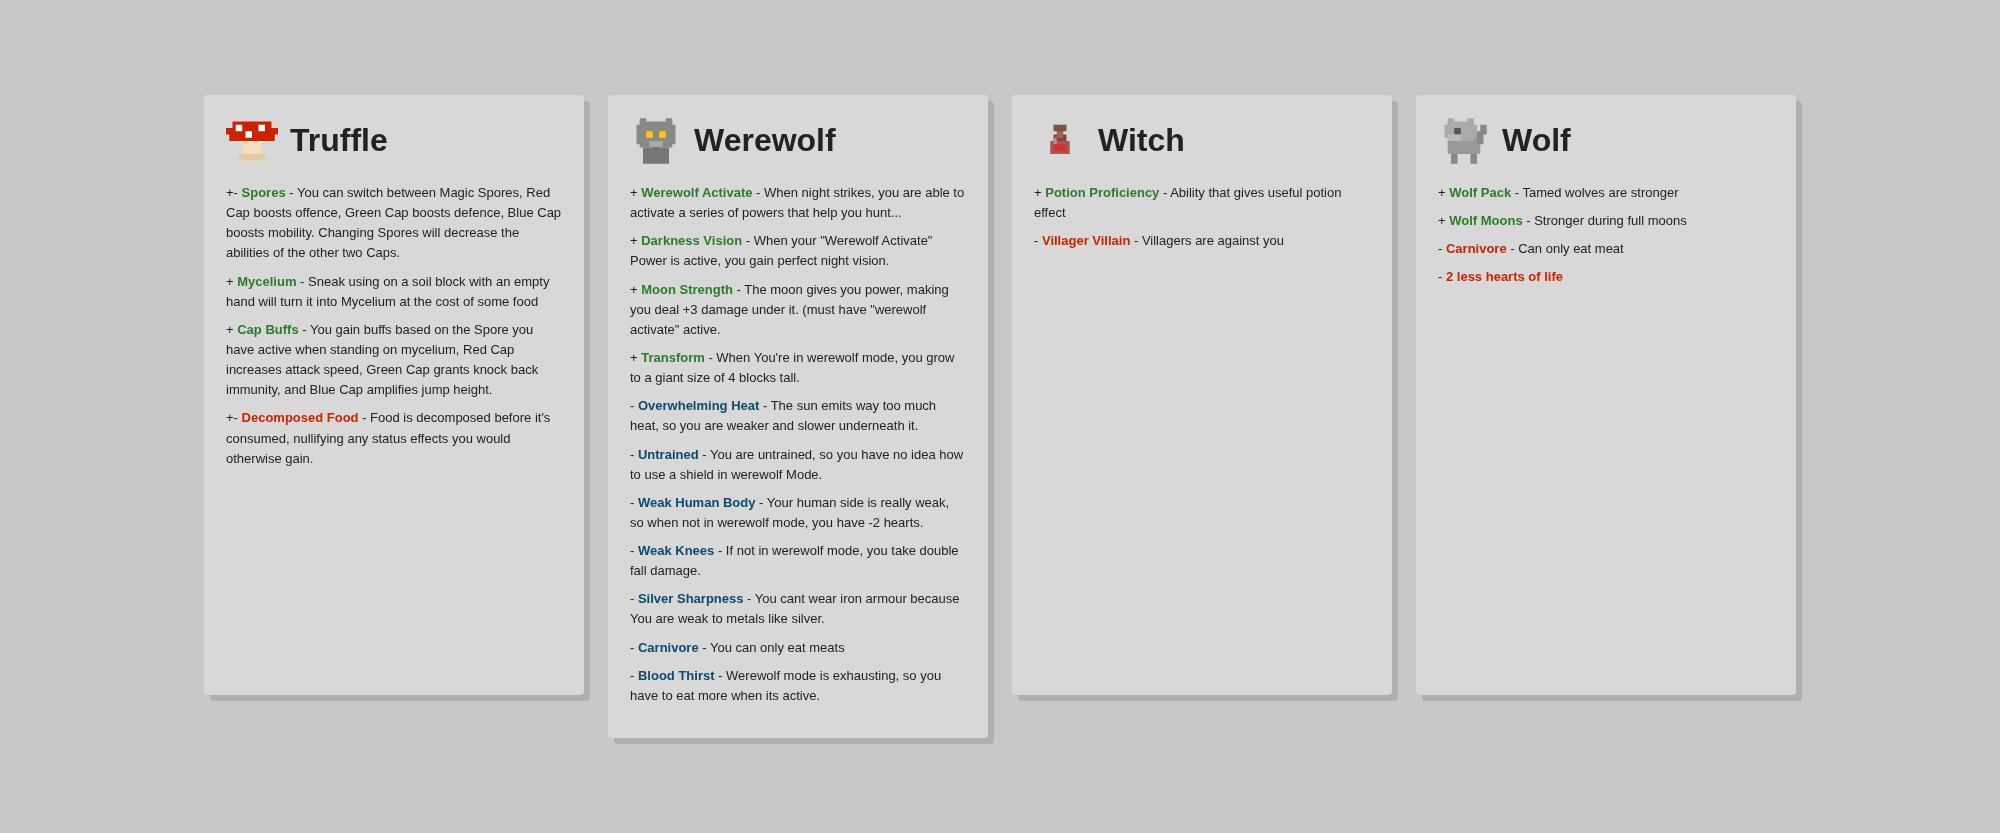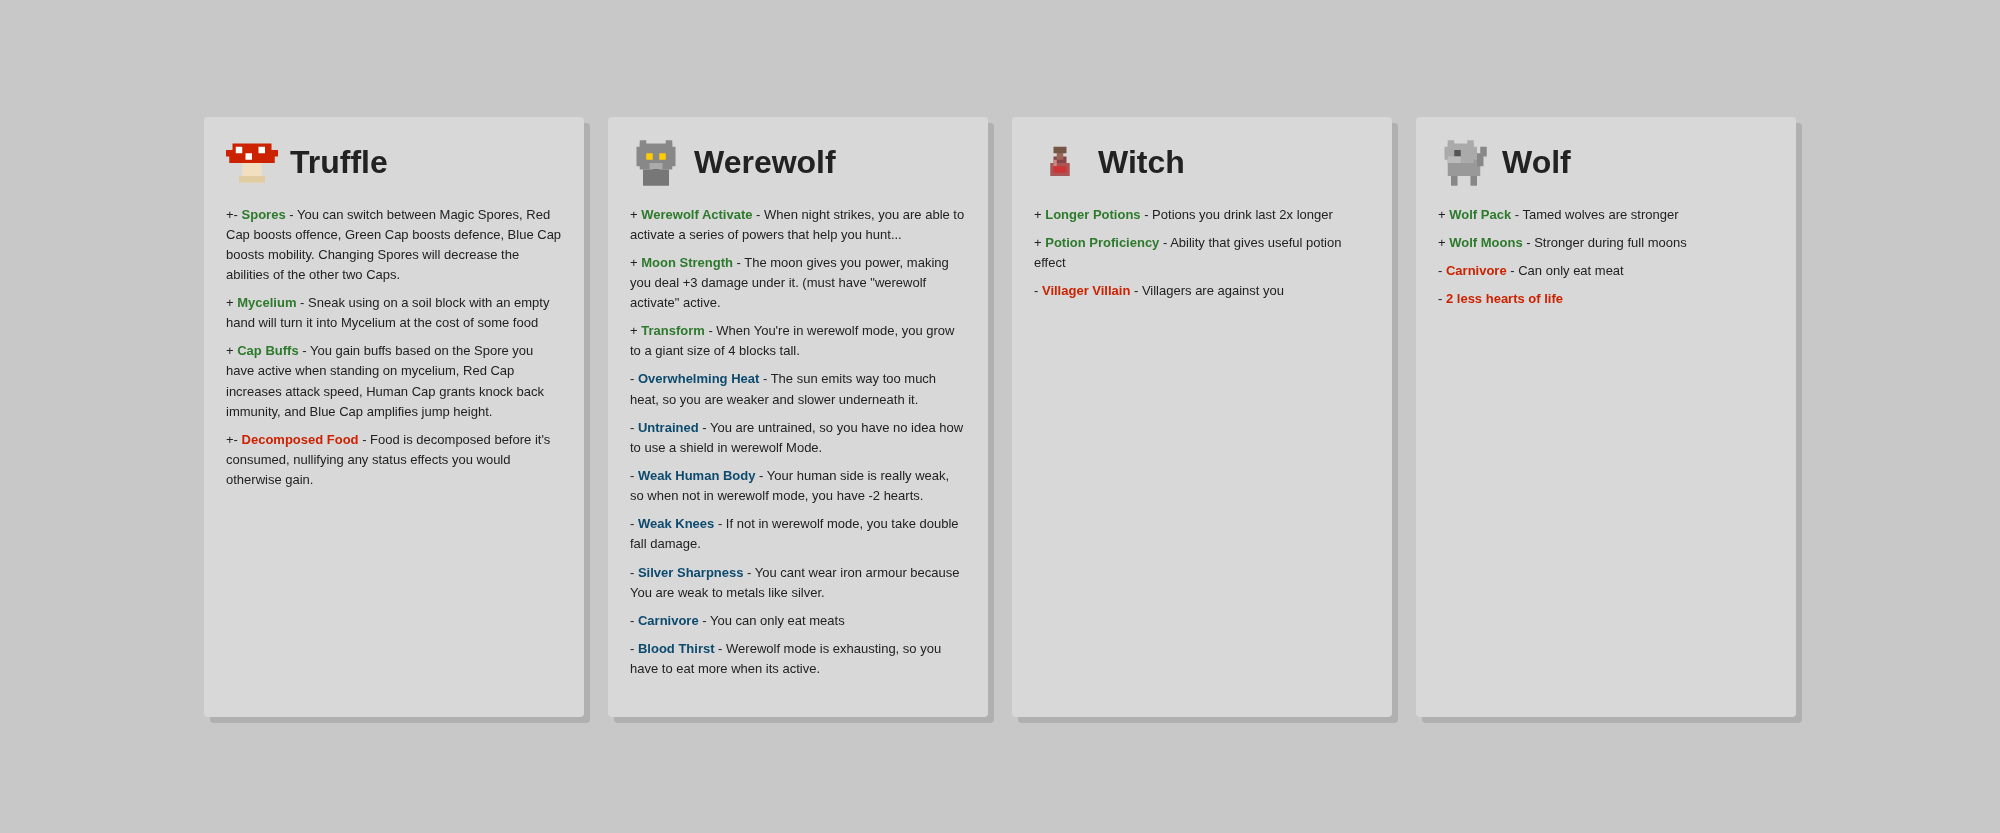--- a/index.html
+++ b/index.html
@@ -91,21 +91,21 @@
     <rect x="6" y="5" width="2" height="2" fill="#fff"></rect>
 
     <rect x="5" y="8" width="6" height="6" fill="#f0e0c0"></rect>
     <rect x="4" y="12" width="8" height="2" fill="#e0cca0"></rect>
   </svg></div>
         <span class="card-title">Truffle</span>
       </div>
       <div class="card-body">
         <p><span>+- </span><span class="ability-name-green">Spores</span><span> - You can switch between Magic Spores, Red Cap boosts offence, Green Cap boosts defence, Blue Cap boosts mobility. Changing Spores will decrease the abilities of the other two Caps.</span></p>
         <p><span>+ </span><span class="ability-name-green">Mycelium</span><span> - Sneak using on a soil block with an empty hand will turn it into Mycelium at the cost of some food</span></p>
-        <p><span>+ </span><span class="ability-name-green">Cap Buffs</span><span> - You gain buffs based on the Spore you have active when standing on mycelium, Red Cap increases attack speed, Human Cap grants knock back immunity, and Blue Cap amplifies jump height.</span></p>
+        <p><span>+ </span><span class="ability-name-green">Cap Buffs</span><span> - You gain buffs based on the Spore you have active when standing on mycelium, Red Cap increases attack speed, Green Cap grants knock back immunity, and Blue Cap amplifies jump height.</span></p>
         <p><span>+- </span><span class="ability-name-red">Decomposed Food</span><span> - Food is decomposed before it's consumed, nullifying any status effects you would otherwise gain.</span></p>
       </div>
     </div>
     <div class="card">
       <div class="card-header">
         <div class="card-icon"><svg width="52" height="52" viewBox="0 0 16 16" xmlns="http://www.w3.org/2000/svg" image-rendering="pixelated">
 
     <rect x="3" y="2" width="10" height="8" fill="#888"></rect>
     <rect x="2" y="3" width="12" height="6" fill="#888"></rect>
 
@@ -117,20 +117,21 @@
 
     <rect x="6" y="8" width="4" height="2" fill="#aaa"></rect>
     <rect x="7" y="10" width="2" height="1" fill="#333"></rect>
 
     <rect x="4" y="10" width="8" height="5" fill="#777"></rect>
   </svg></div>
         <span class="card-title">Werewolf</span>
       </div>
       <div class="card-body">
         <p><span>+ </span><span class="ability-name-green">Werewolf Activate</span><span> - When night strikes, you are able to activate a series of powers that help you hunt...</span></p>
+        <p><span>+ </span><span class="ability-name-green">Darkness Vision</span><span> - When your "Werewolf Activate" Power is active, you gain perfect night vision.</span></p>
         <p><span>+ </span><span class="ability-name-green">Moon Strength</span><span> - The moon gives you power, making you deal +3 damage under it. (must have "werewolf activate" active.</span></p>
         <p><span>+ </span><span class="ability-name-green">Transform</span><span> - When You're in werewolf mode, you grow to a giant size of 4 blocks tall.</span></p>
         <p><span>- </span><span class="ability-name-neutral">Overwhelming Heat</span><span> - The sun emits way too much heat, so you are weaker and slower underneath it.</span></p>
         <p><span>- </span><span class="ability-name-neutral">Untrained</span><span> - You are untrained, so you have no idea how to use a shield in werewolf Mode.</span></p>
         <p><span>- </span><span class="ability-name-neutral">Weak Human Body</span><span> - Your human side is really weak, so when not in werewolf mode, you have -2 hearts.</span></p>
         <p><span>- </span><span class="ability-name-neutral">Weak Knees</span><span> - If not in werewolf mode, you take double fall damage.</span></p>
         <p><span>- </span><span class="ability-name-neutral">Silver Sharpness</span><span> - You cant wear iron armour because You are weak to metals like silver.</span></p>
         <p><span>- </span><span class="ability-name-neutral">Carnivore</span><span> - You can only eat meats</span></p>
         <p><span>- </span><span class="ability-name-neutral">Blood Thirst</span><span> - Werewolf mode is exhausting, so you have to eat more when its active.</span></p>
       </div>
@@ -146,21 +147,20 @@
 
     <rect x="6" y="3" width="4" height="2" fill="#775544"></rect>
 
     <rect x="6" y="7" width="1" height="2" fill="#cc8888"></rect>
 
     <rect x="6" y="9" width="4" height="2" fill="#cc3333"></rect>
   </svg></div>
         <span class="card-title">Witch</span>
       </div>
       <div class="card-body">
-        <p><span>+ </span><span class="ability-name-green">Longer Potions</span><span> - Potions you drink last 2x longer</span></p>
         <p><span>+ </span><span class="ability-name-green">Potion Proficiency</span><span> - Ability that gives useful potion effect</span></p>
         <p><span>- </span><span class="ability-name-red">Villager Villain</span><span> - Villagers are against you</span></p>
       </div>
     </div>
     <div class="card">
       <div class="card-header">
         <div class="card-icon"><svg width="52" height="52" viewBox="0 0 16 16" xmlns="http://www.w3.org/2000/svg" image-rendering="pixelated">
 
     <rect x="3" y="6" width="10" height="6" fill="#999"></rect>
 

